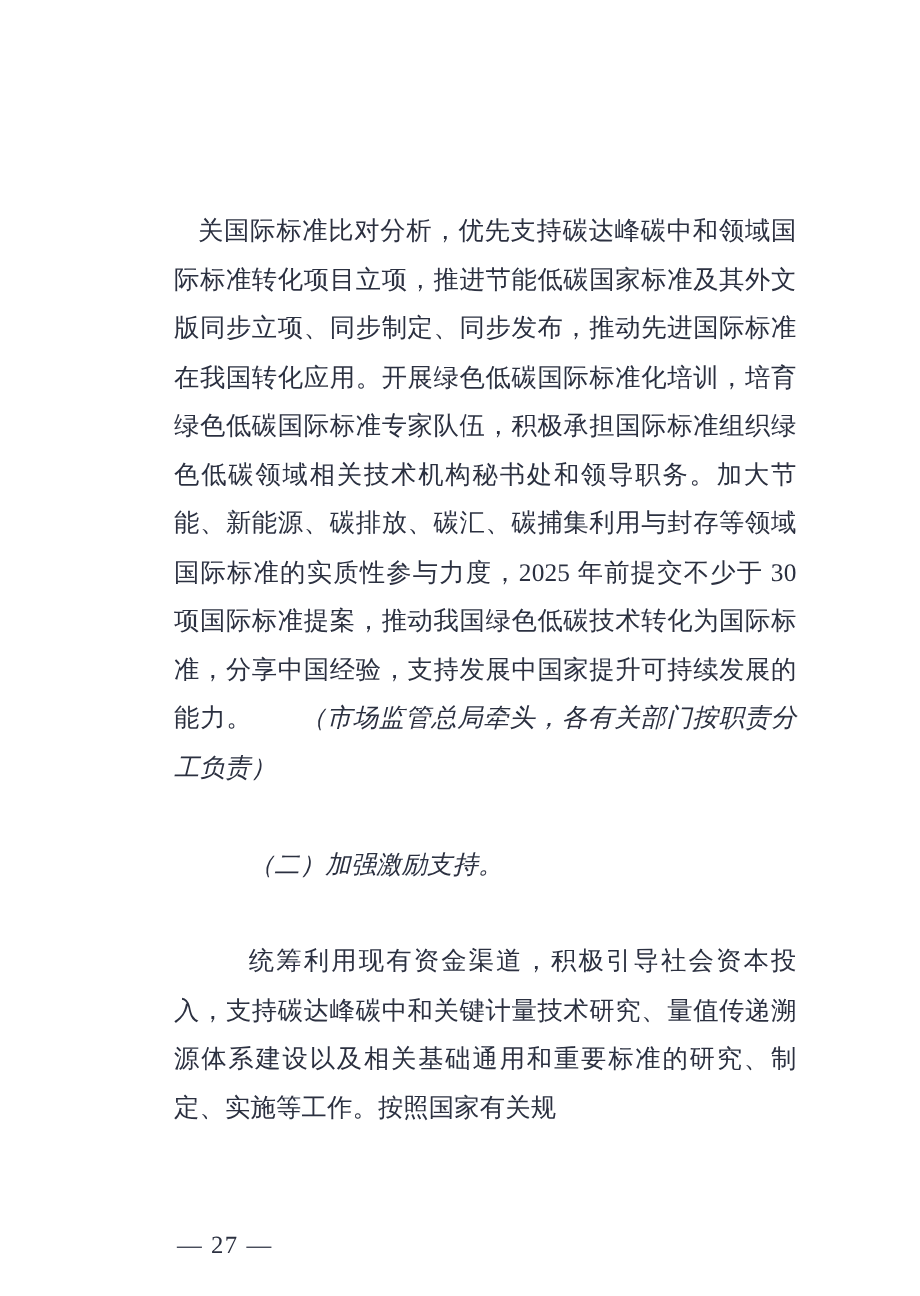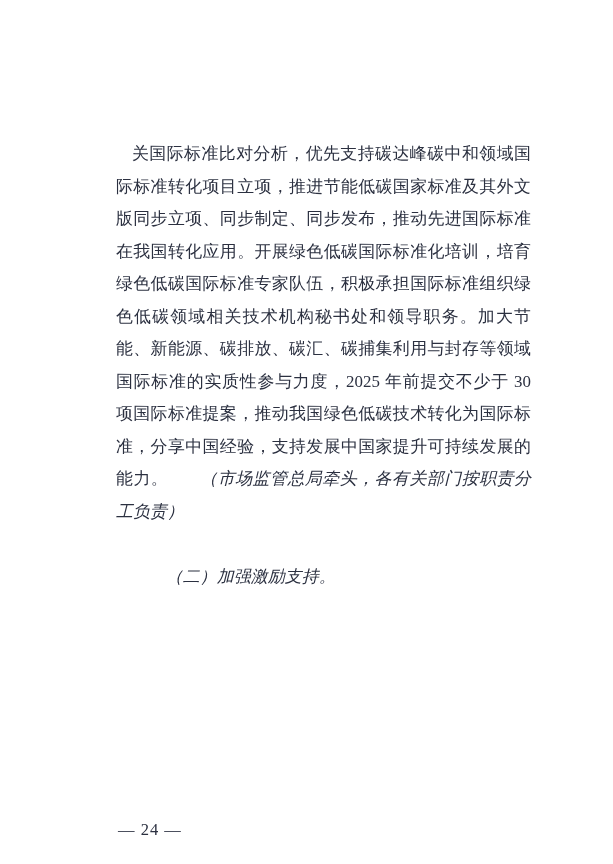--- a/index.html
+++ b/index.html
@@ -62,18 +62,19 @@
 
   <div class="text-block">
 
     <p class="para"><span class="seg normal">关国际标准比对分析，优先支持碳达峰碳中和领域国际标准转化项目立项，推进节能低碳国家标准及其外文版同步立项、同步制定、同步发布，推动先进国际标准在我国转化应用。开展绿色低碳国际标准化培训，培育绿色低碳国际标准专家队伍，积极承担国际标准组织绿色低碳领域相关技术机构秘书处和领导职务。加大节能、新能源、碳排放、碳汇、碳捕集利用与封存等领域国际标准的实质性参与力度，2025 年前提交不少于 30 项国际标准提案，推动我国绿色低碳技术转化为国际标准，分享中国经验，支持发展中国家提升可持续发展的能力。</span><span class="seg kaiti">（市场监管总局牵头，各有关部门按职责分工负责）</span></p>
 
 
 
 
     <p class="para subheading"><span class="seg kaiti">（二）加强激励支持。</span></p>
 
+    <p class="para indent"><span class="seg normal">统筹利用现有资金渠道，积极引导社会资本投入，支持碳达峰碳中和关键计量技术研究、量值传递溯源体系建设以及相关基础通用和重要标准的研究、制定、实施等工作。按照国家有关规</span></p>
 
   </div>
 
-  <div class="page-number">— 24 —</div>
+  <div class="page-number">— 27 —</div>
 
 </div>
 
 </body></html>

